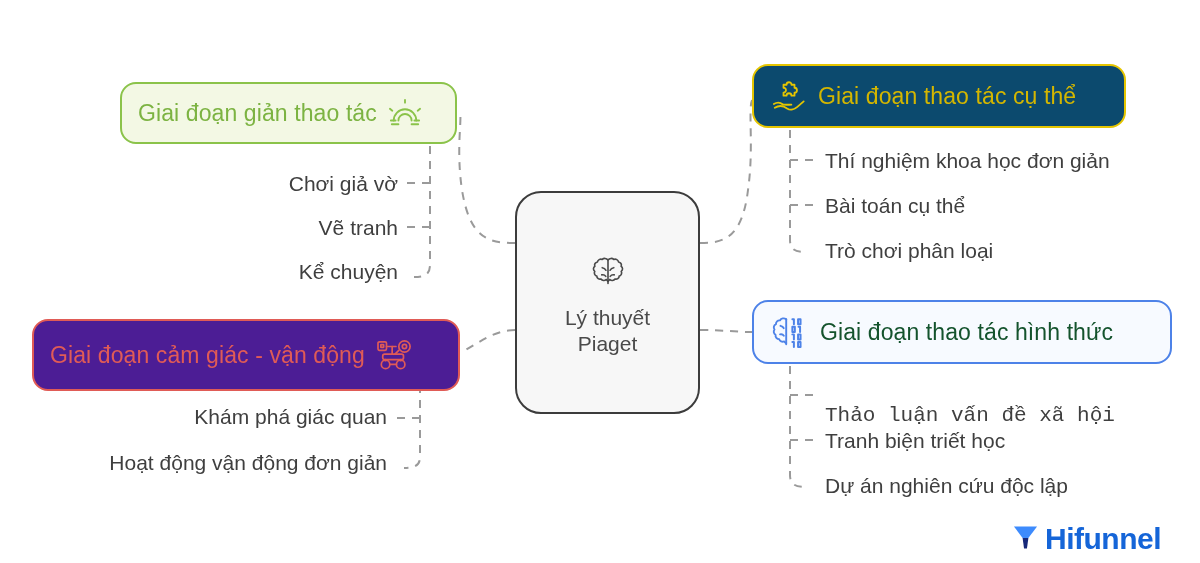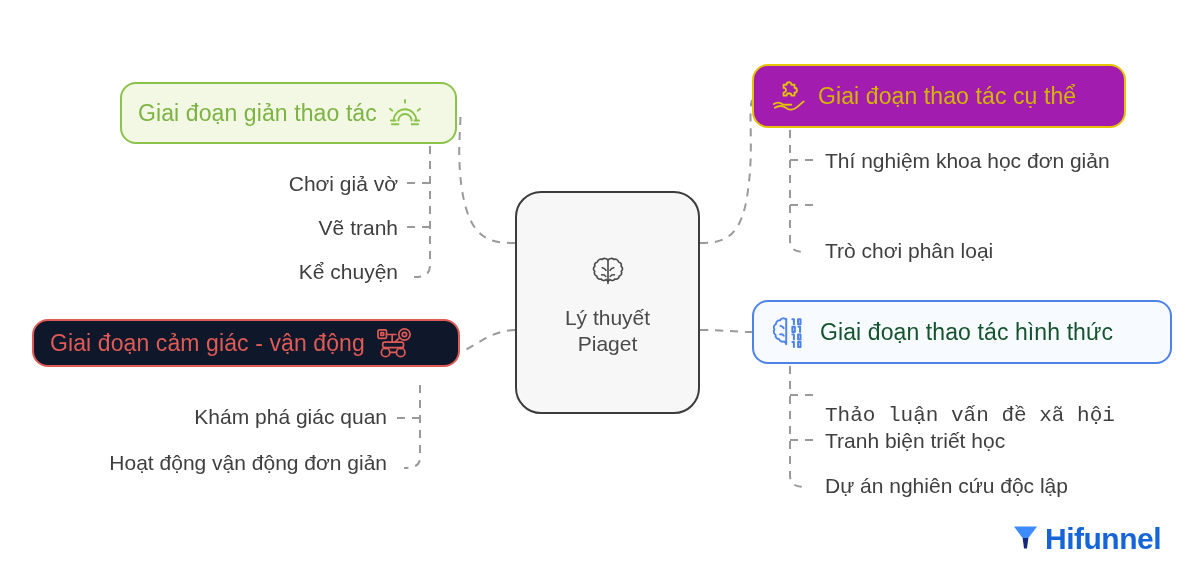--- a/index.html
+++ b/index.html
@@ -90,21 +90,21 @@
     justify-content: flex-start;
   }
   .node-green .branch-label { color: #7cb342; }
 
   
   .node-yellow {
     left: 752px;
     top: 64px;
     width: 374px;
     height: 64px;
-    background: #a21caf;
+    background: #0c4a6e;
     border: 2px solid #e5c500;
     justify-content: flex-start;
   }
   .node-yellow .branch-label { color: #d4b600; }
 
   
   .node-blue {
     left: 752px;
     top: 300px;
     width: 420px;
@@ -113,22 +113,22 @@
     border: 2px solid #4d82e8;
     justify-content: flex-start;
   }
   .node-blue .branch-label { color: #14532d; }
 
   
   .node-red {
     left: 32px;
     top: 319px;
     width: 428px;
-    height: 48px;
-    background: #0f172a;
+    height: 72px;
+    background: #4c1d95;
     border: 2px solid #e05b56;
     justify-content: flex-start;
   }
   .node-red .branch-label { color: #e05b56; }
 
   
   .leaf {
     position: absolute;
     font-size: 21px;
     color: #3f3f3f;
@@ -273,20 +273,21 @@
         <path d="M20 4.5a2.6 2.6 0 0 1 2.6 2.6h3.2v3.2a2.6 2.6 0 1 1 0 5.2v3.2h-3.2a2.6 2.6 0 1 0-5.2 0h-3.2v-3.2a2.6 2.6 0 1 0 0-5.2V7.1h3.2A2.6 2.6 0 0 1 20 4.5z"></path>
         <path d="M4 27.5c3.5-2.2 7-1.6 9.5 0.4"></path>
         <path d="M5 31.5c4-2.6 9-2.3 13 0.6c3.5 2.4 8 0.8 10.5-1.4l7-6"></path>
         <path d="M13.5 28c3.4 0.2 6.6 0.3 9 0.2"></path>
       </svg>
     </span>
     <span class="branch-label">Giai đoạn thao tác cụ thể</span>
   </div>
 
   <div class="leaf leaf-left y0">Thí nghiệm khoa học đơn giản</div>
+  <div class="leaf leaf-left y1">Bài toán cụ thể</div>
   <div class="leaf leaf-left y2">Trò chơi phân loại</div>
 
   <div class="branch-node node-blue">
     <span class="branch-icon">
       <svg width="40" height="38" viewBox="0 0 42 40" fill="none" stroke="#4d82e8" stroke-width="2" stroke-linecap="round" stroke-linejoin="round">
         <path d="M17 6.5c-2.2-1.5-5.3-1-6.6 1.3c-2.4-0.3-4.4 1.7-4.2 4c-2.2 0.9-3 3.7-1.5 5.6c-1.4 1.8-0.9 4.5 1.1 5.6c-0.4 2.3 1.4 4.5 3.8 4.5c0.6 2.2 3.1 3.4 5.2 2.4c1.1 1.3 2.2 1.8 2.2 1.8"></path>
         <path d="M17 6.5V33"></path>
         <path d="M11 13.5c1.6 0.3 2.9 1.3 3.4 2.5"></path>
         <path d="M10.5 22.5c1.6-0.4 3.2 0.2 4 1.4"></path>
         <g stroke-width="2.1">

